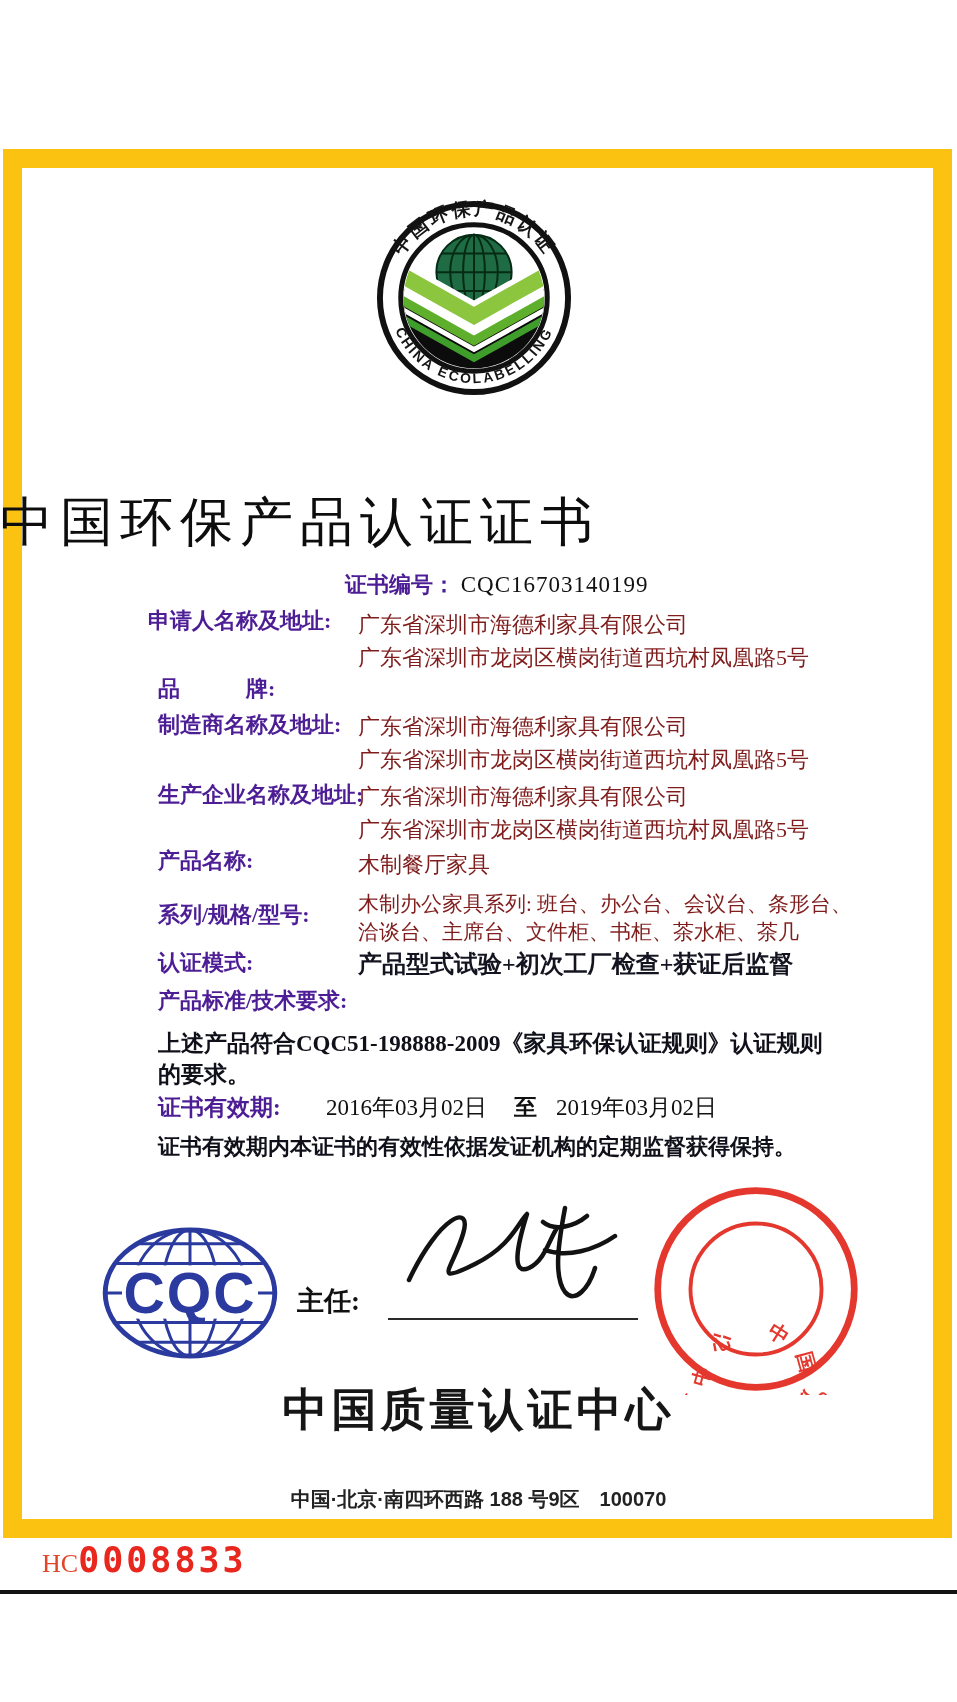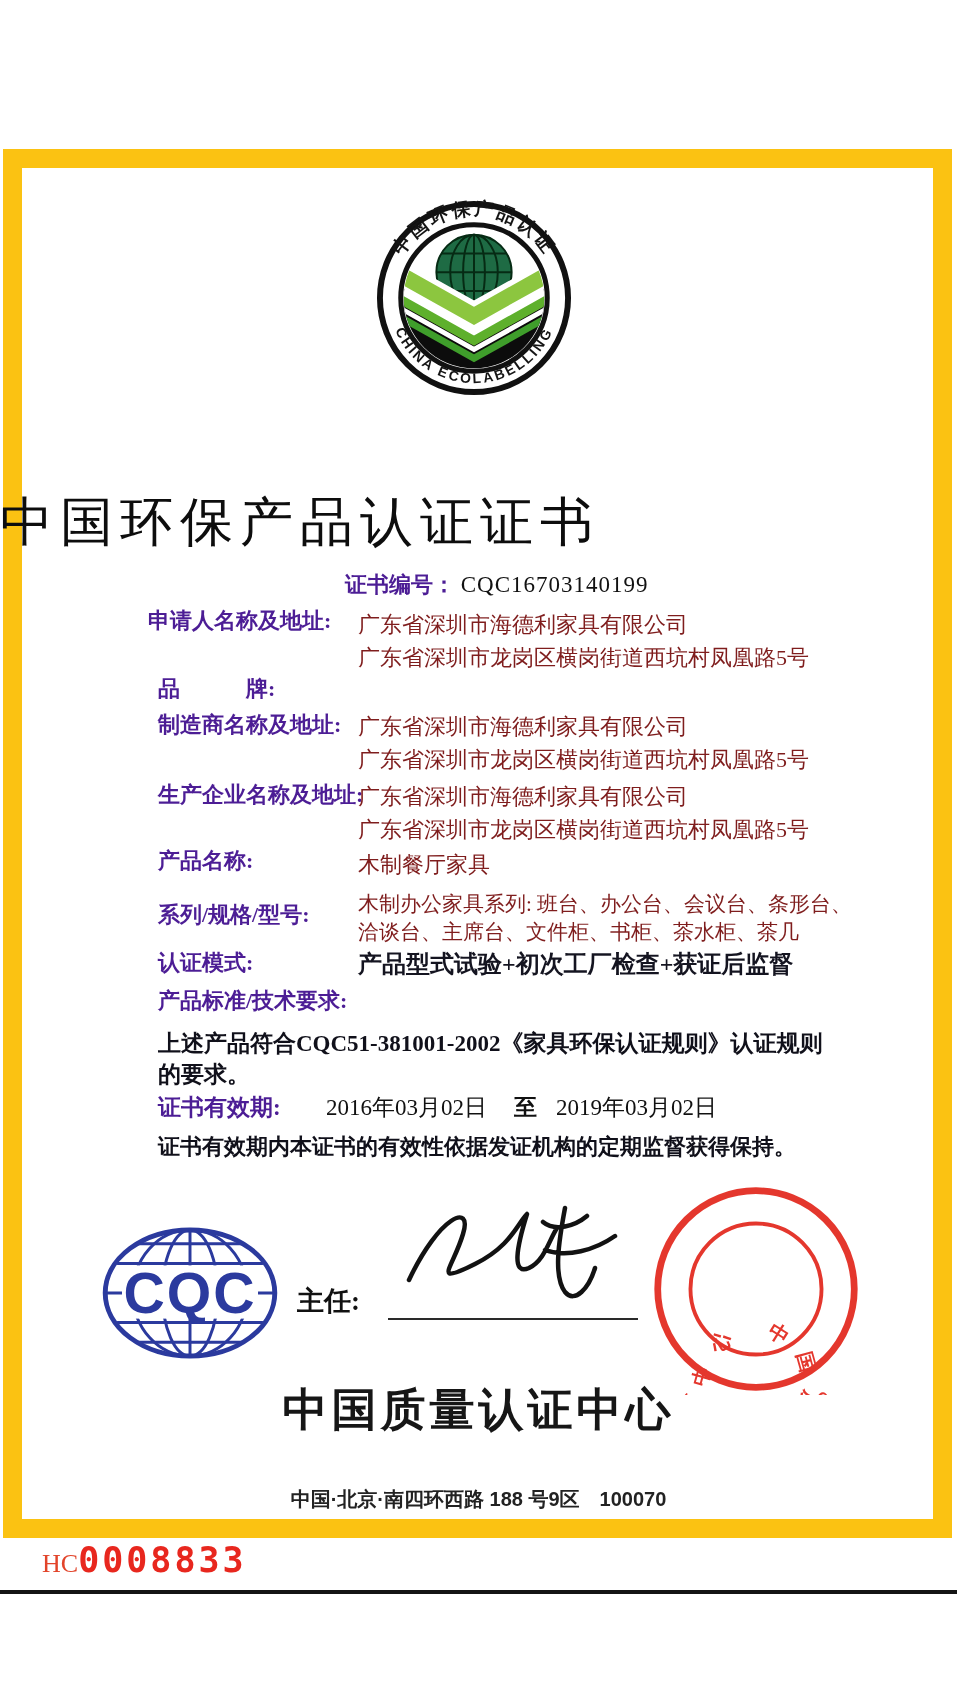--- a/index.html
+++ b/index.html
@@ -125,21 +125,21 @@
   <div class="abs val" style="left:358px;top:848px;">木制餐厅家具</div>
 
   <div class="abs lbl" style="left:158px;top:900px;">系列/规格/型号:</div>
   <div class="abs val" style="left:358px;top:890px;width:500px;font-size:21px;line-height:28px;">木制办公家具系列: 班台、办公台、会议台、条形台、洽谈台、主席台、文件柜、书柜、茶水柜、茶几</div>
 
   <div class="abs lbl" style="left:158px;top:948px;">认证模式:</div>
   <div class="abs val" style="left:358px;top:948px;font-size:24px;font-weight:700;color:#141420;">产品型式试验+初次工厂检查+获证后监督</div>
 
   <div class="abs lbl" style="left:158px;top:986px;">产品标准/技术要求:</div>
 
-  <div class="abs statement">上述产品符合CQC51-381001-2002《家具环保认证规则》认证规则的要求。</div>
+  <div class="abs statement">上述产品符合CQC51-198888-2009《家具环保认证规则》认证规则的要求。</div>
 
   <div class="abs validity">
     <span class="lbl" style="left:158px;top:1092px;">证书有效期:</span>
     <span style="left:326px;top:1092px;">2016年03月02日</span>
     <span style="left:514px;top:1092px;font-weight:700;">至</span>
     <span style="left:556px;top:1092px;">2019年03月02日</span>
   </div>
 
   <div class="abs note">证书有效期内本证书的有效性依据发证机构的定期监督获得保持。</div>
 

